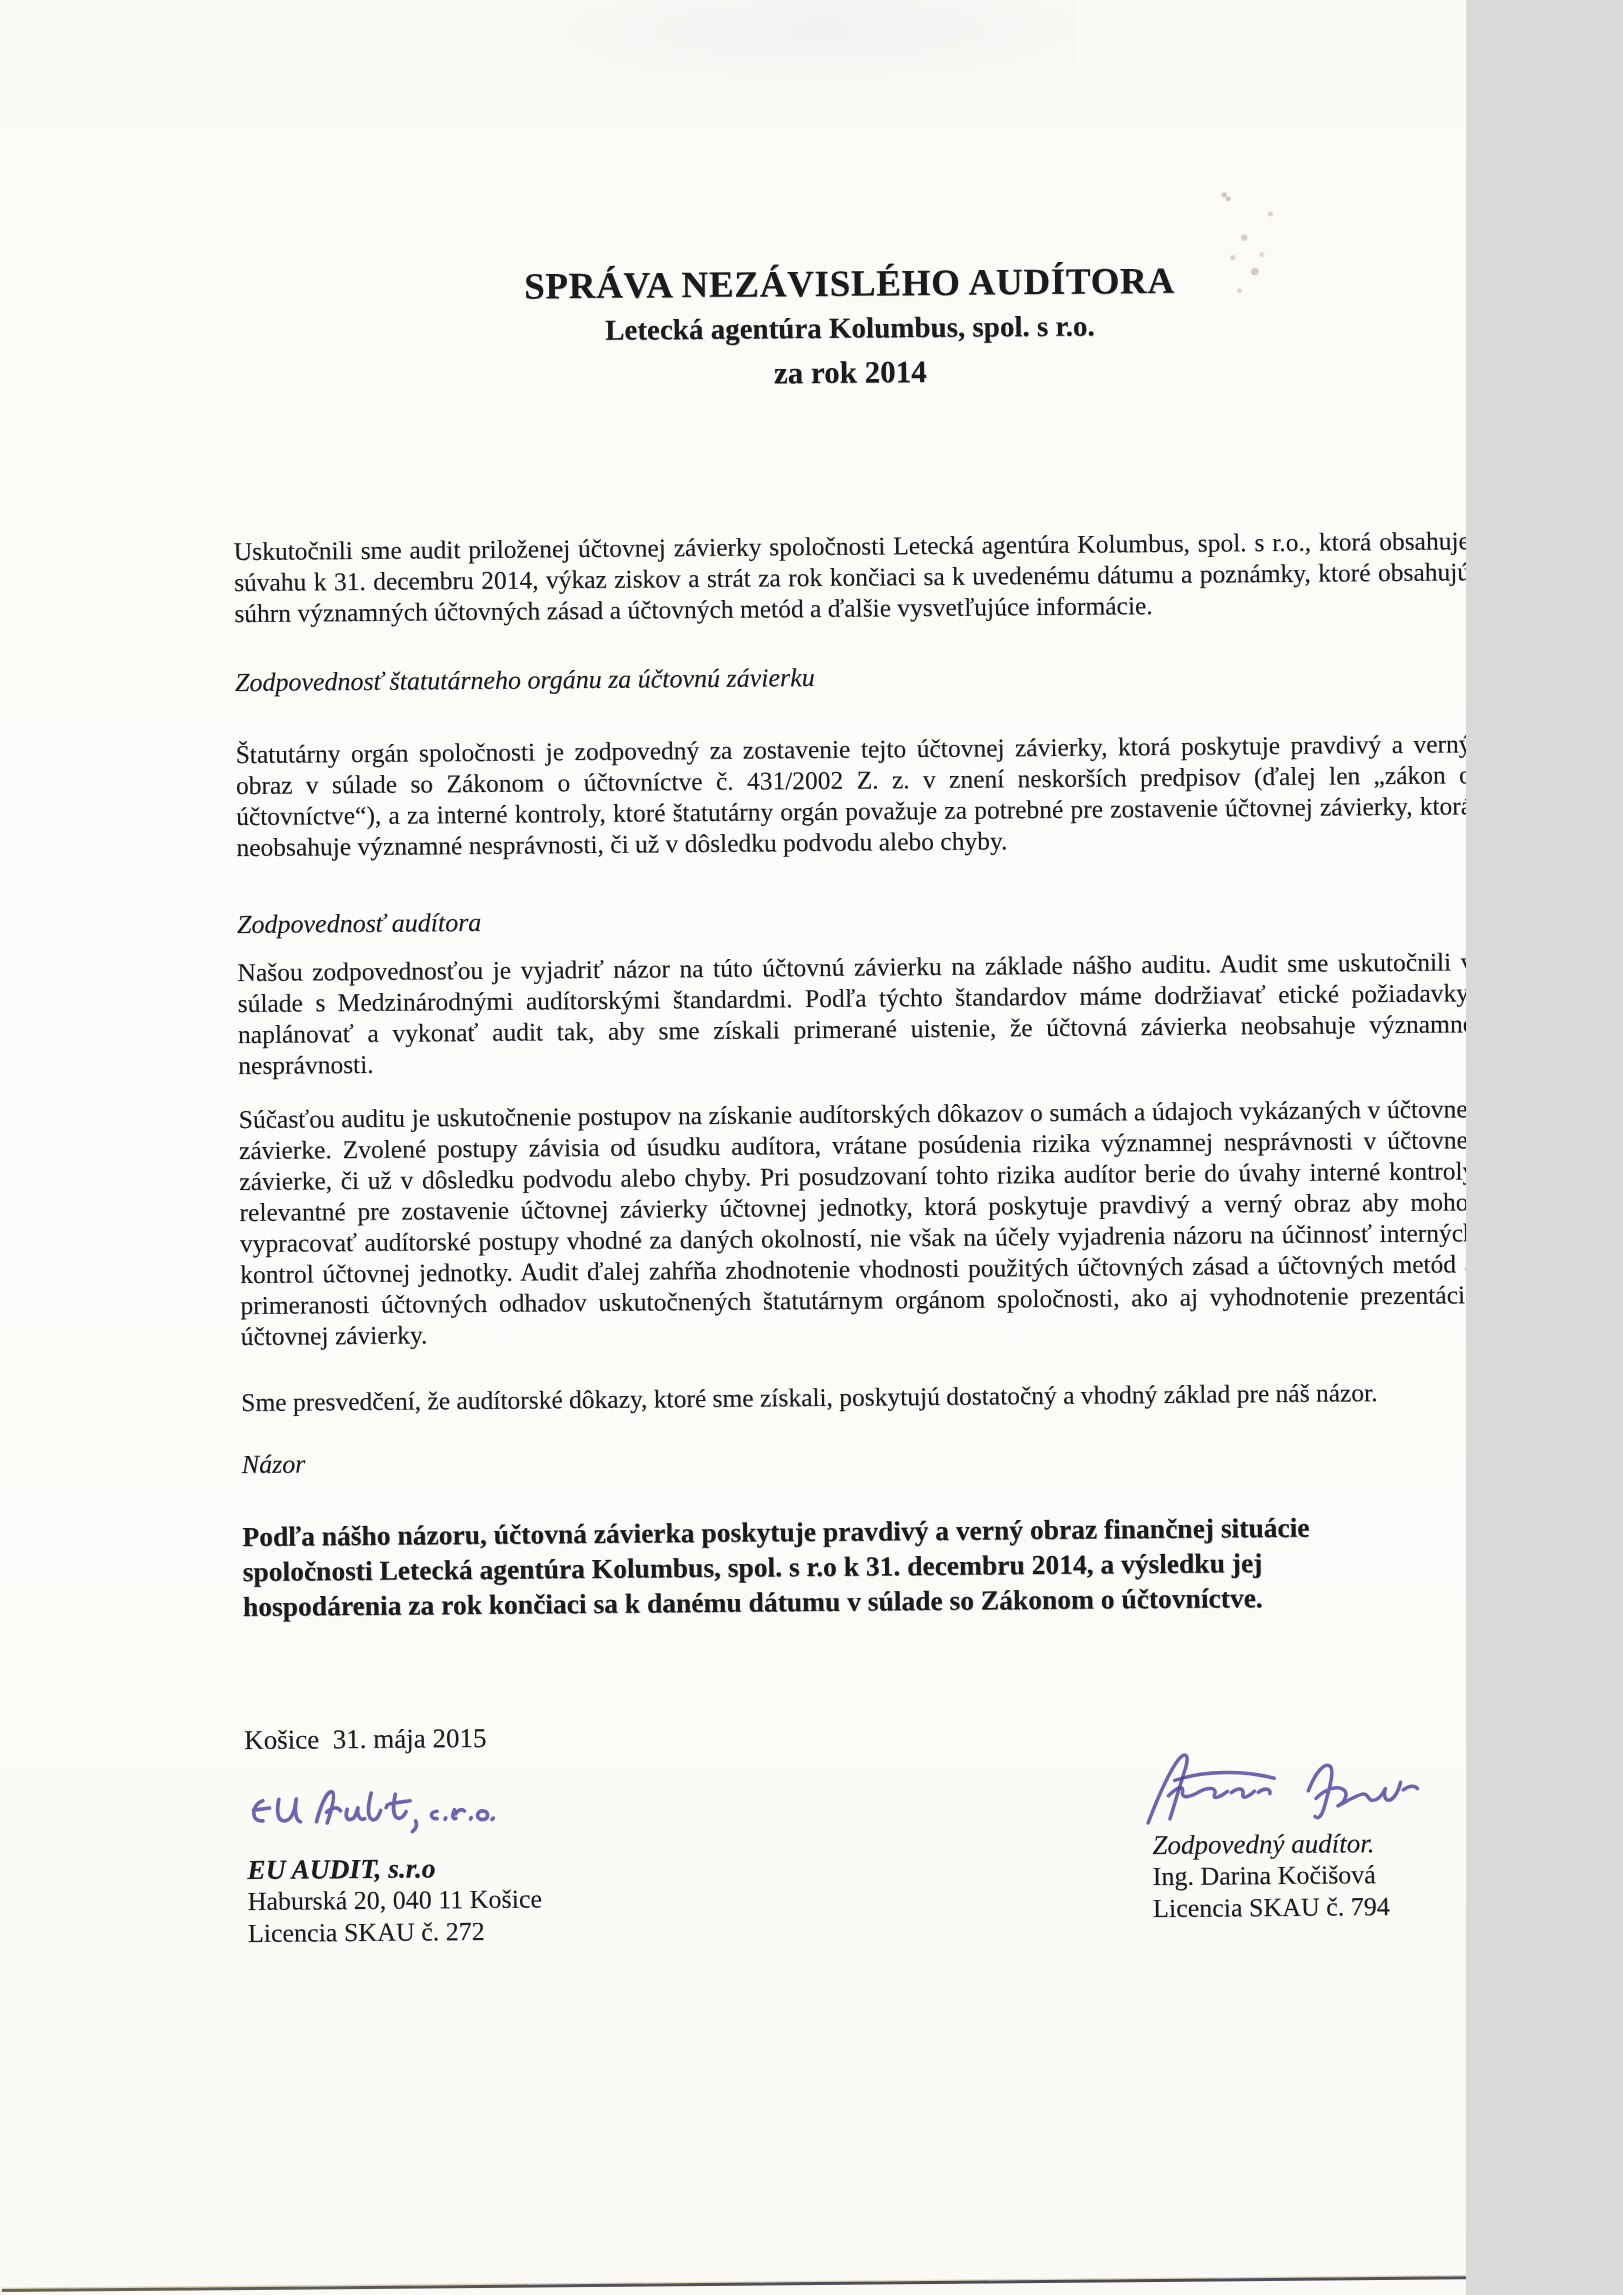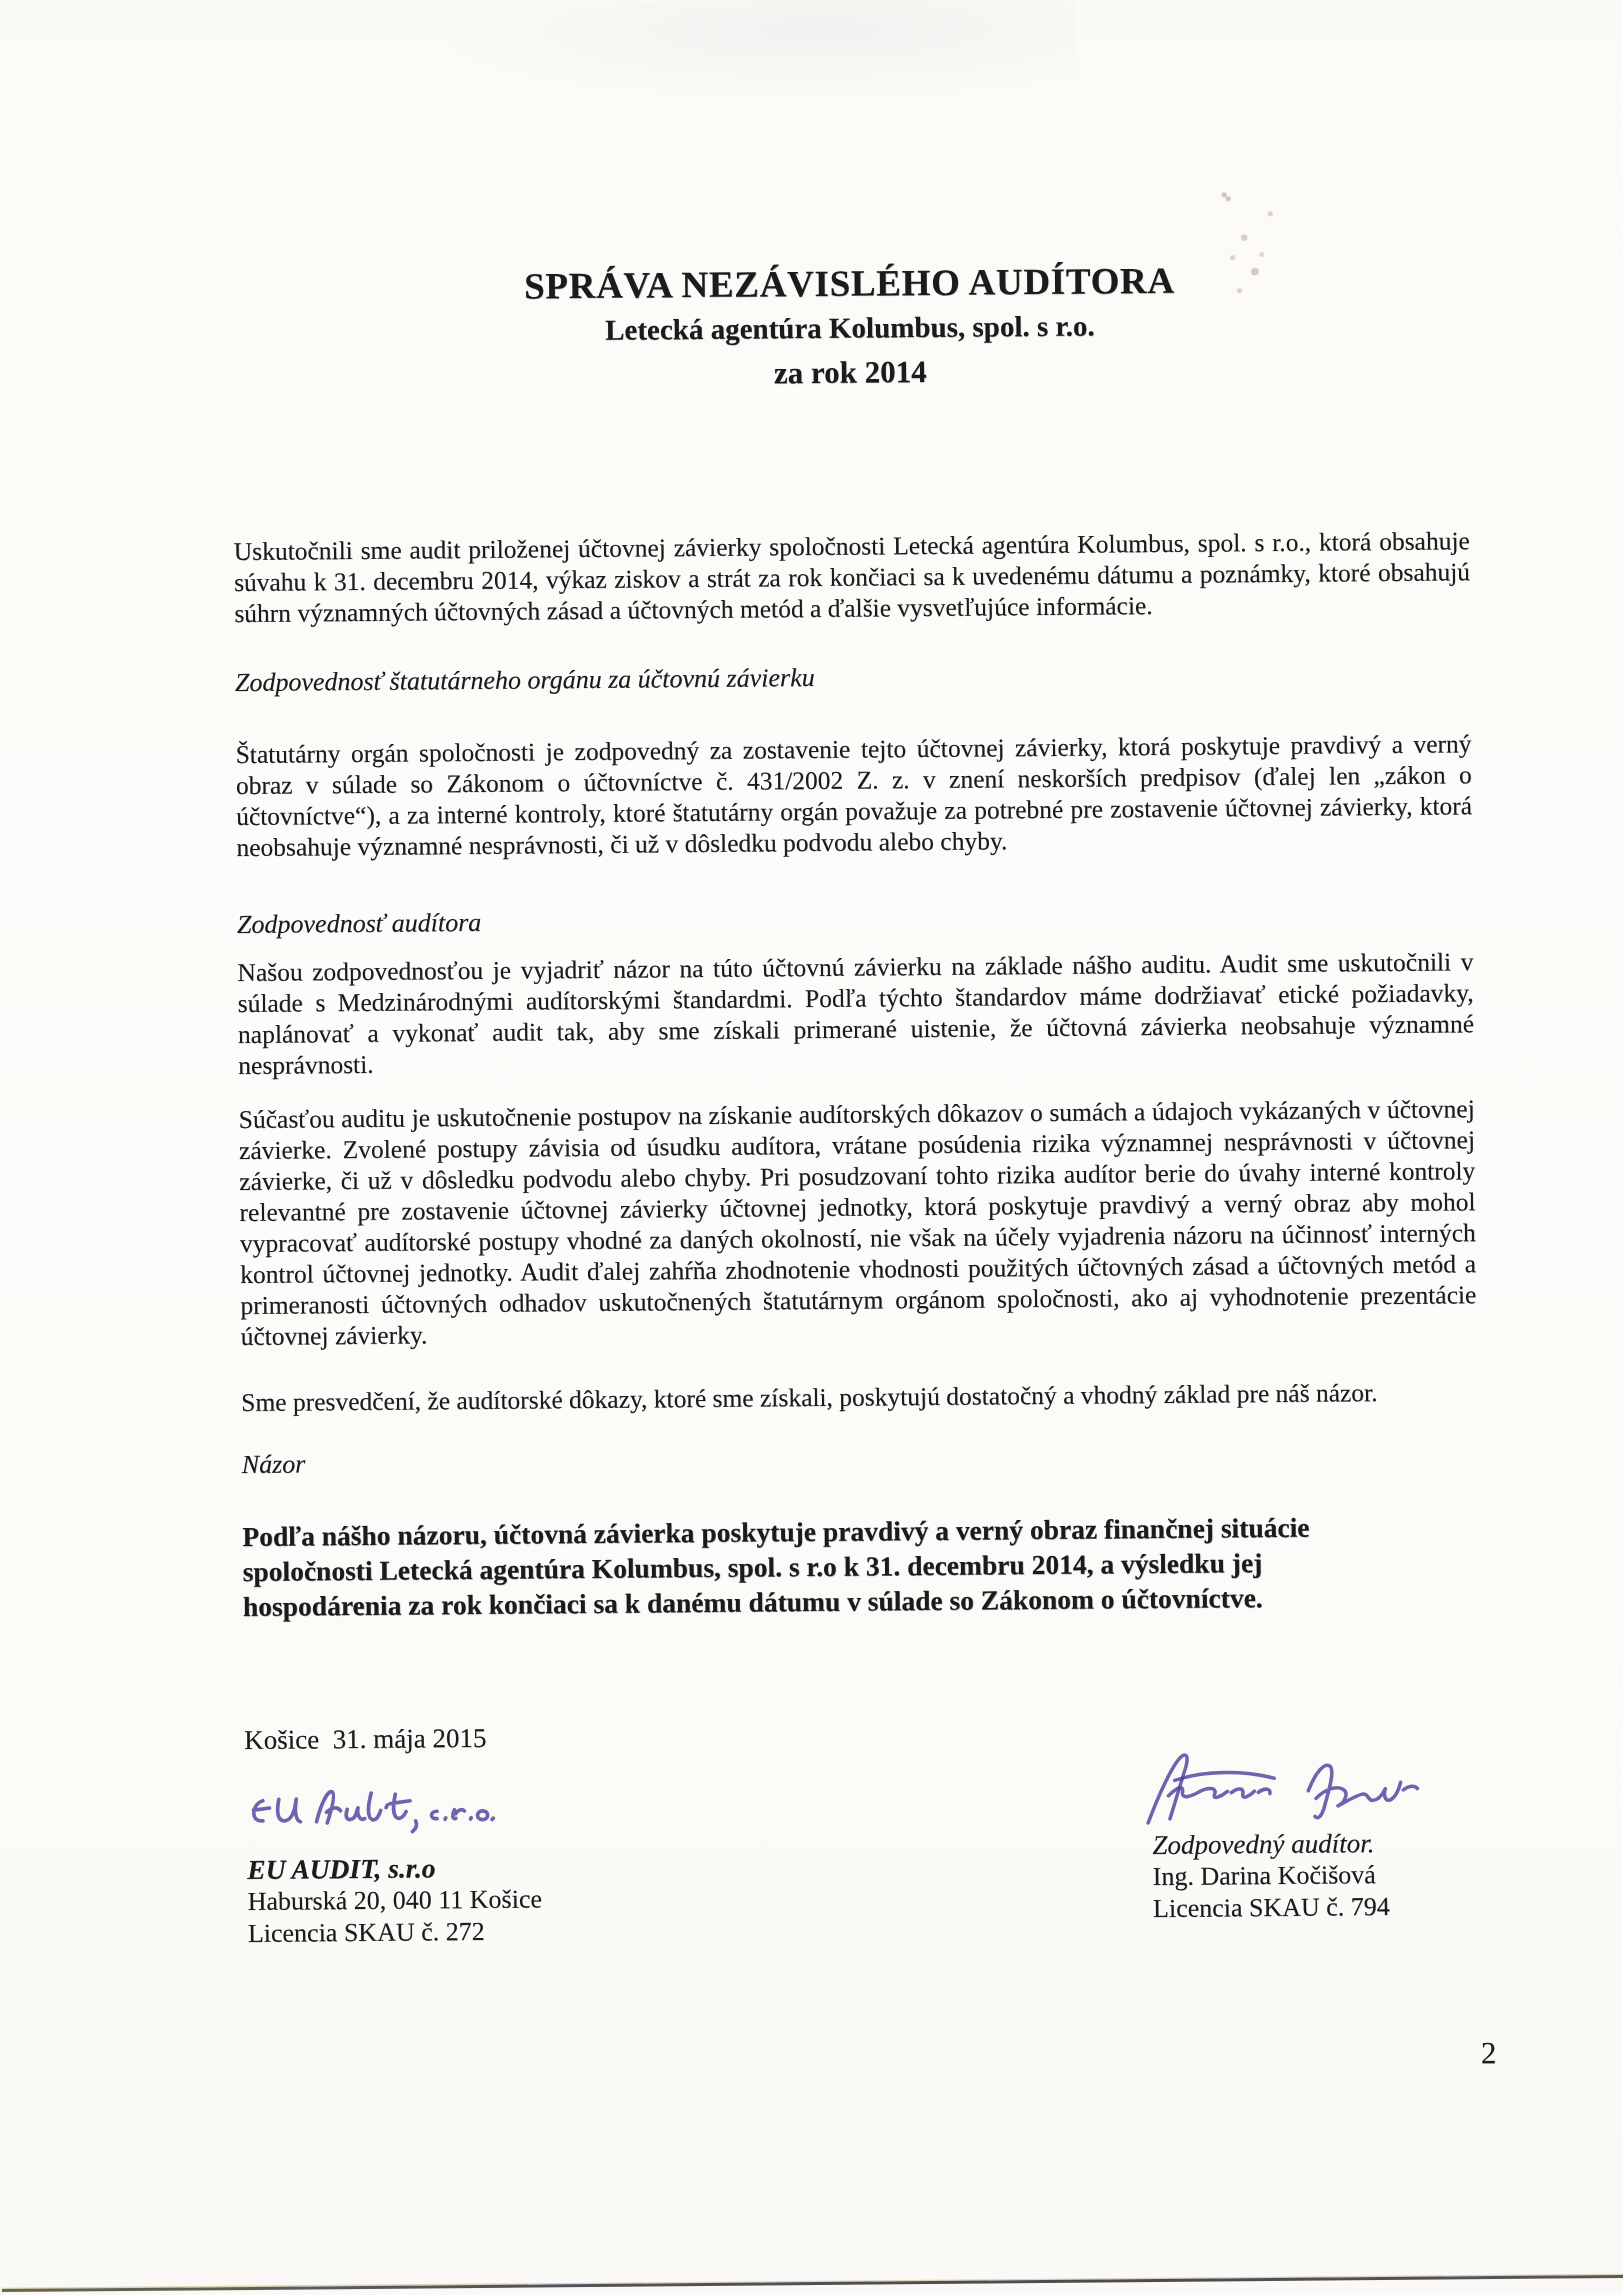--- a/index.html
+++ b/index.html
@@ -1,17 +1,17 @@
 <!DOCTYPE html>
 <html style="font-size:10.5px"><head>
 <meta charset="utf-8">
 <style>
   html,body { margin:0; padding:0; background:#d9d9d9; }
   .page {
-    position:relative; width:1623px; height:2295px; overflow:hidden;
+    position:relative; width:1466px; height:2295px; overflow:hidden;
     background:linear-gradient(180deg,#fbfaf6 0%, #fcfcfa 45%, #faf9f5 100%);
     font-family:"Liberation Serif","DejaVu Serif",serif;
     color:#1b1b1d;
   }
   .content { position:absolute; inset:0; transform:rotate(-0.5deg); transform-origin:811px 1147px; }
   .col { position:absolute; left:239px; width:1236px; }
   .titlewrap { top:263px; text-align:center; }
   .t1 { font-size:37px; font-weight:bold; line-height:42px; letter-spacing:0.7px;
         text-shadow:0.4px 0.5px 0.7px rgba(25,25,55,.55); }
   .t2 { font-size:29px; font-weight:bold; line-height:37px; margin-top:5.2px;

